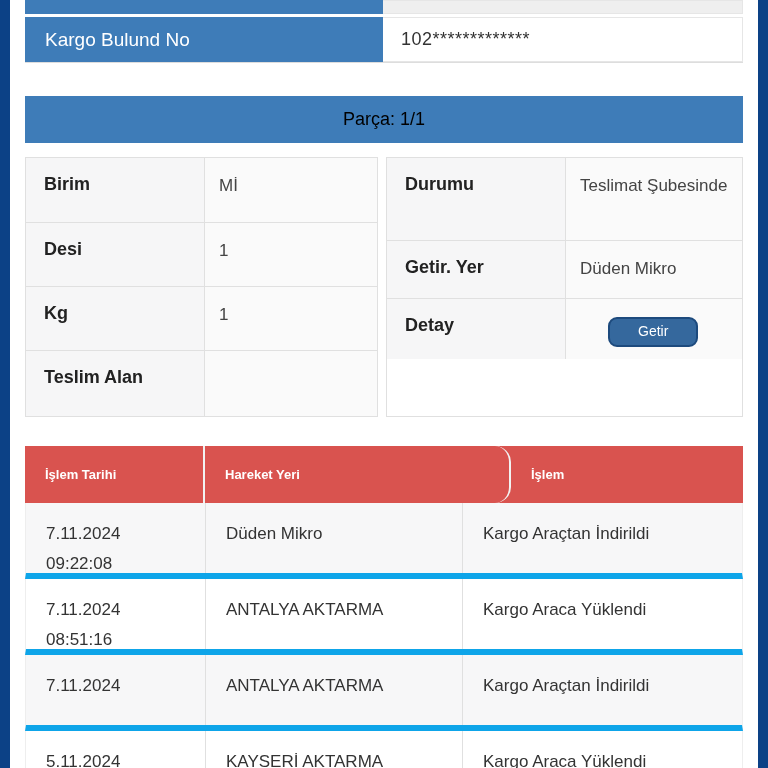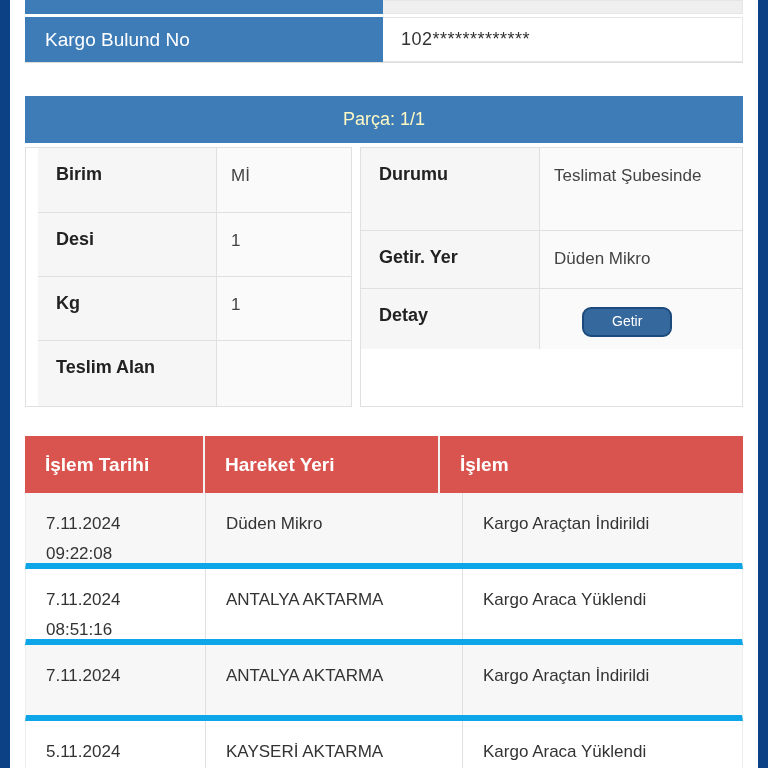--- a/index.html
+++ b/index.html
@@ -42,30 +42,30 @@
     letter-spacing: 0.5px;
   }
   .s1-row.clipped .s1-value { background: #efefef; border-color: #e6e6e6; }
   .s1-bottom { height: 1px; background: #ddd; }
 
   
   .s2 { margin-top: 33px; }
   .s2-header {
     height: 47px;
     background: #3e7cb8;
-    color: #fef9c3;
+    color: #000000;
     font-size: 18px;
     display: flex;
     align-items: center;
     justify-content: center;
-    margin-bottom: 4px;
+    margin-bottom: 14px;
   }
   .s2-tables { display: flex; gap: 8px; }
   .ptable { border: 1px solid #e0e0e0; }
-  .ptable.left  { width: 327px; padding-left: 12px; }
+  .ptable.left  { width: 353px; }
   .ptable.right { flex: 1; }
   .prow { display: flex; border-bottom: 1px solid #e0e0e0; }
   .prow:last-child { border-bottom: none; }
   .pcell-label {
     background: #f6f6f7;
     border-right: 1px solid #e0e0e0;
     font-weight: bold;
     font-size: 18px;
     color: #222222;
     padding: 16px 0 0 18px;
@@ -100,30 +100,30 @@
   }
 
   
   .s3 { margin-top: 29px; }
   .s3-header {
     display: flex;
     height: 57px;
     background: #d9534f;
     color: #ffffff;
     font-weight: bold;
-    font-size: 19px;
+    font-size: 13px;
   }
   .s3-header .hc {
     display: flex;
     align-items: center;
     padding-left: 20px;
   }
   .s3-header .hc1, .s3-header .hc2 { border-right: 2px solid #f2f2f2; }
   .hc1 { width: 180px; }
-  .hc2 { width: 235px; }
+  .hc2 { width: 306px; border-radius: 16px; }
   .hc3 { flex: 1; }
   .s3-row {
     display: flex;
     height: 76px;
     border-bottom: 6px solid #0ea5e9;
     border-left: 1px solid #eeeeee;
     border-right: 1px solid #eeeeee;
     font-size: 17px;
     color: #333333;
     background: #ffffff;

